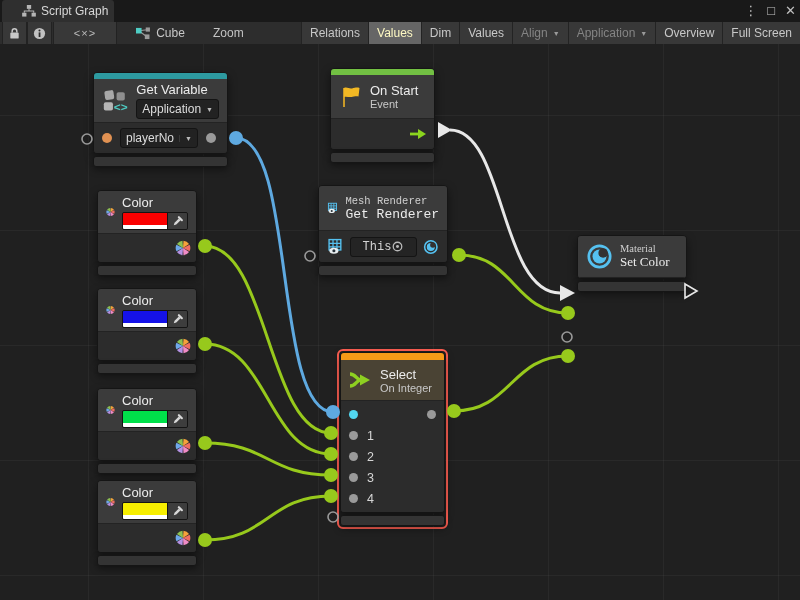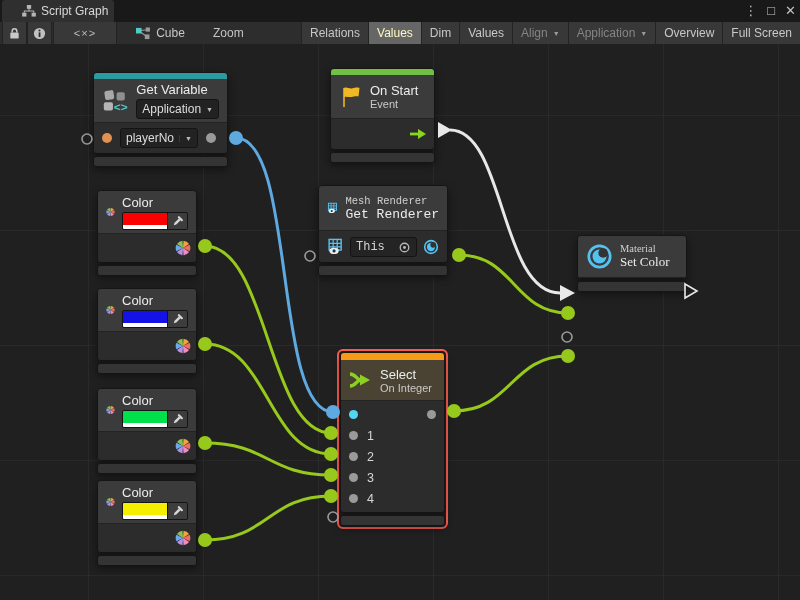--- a/index.html
+++ b/index.html
@@ -44,21 +44,21 @@
   .nsub{color:#c9c9c9;font-size:11px;white-space:nowrap;}
   .nbody{background:#2c2c2c;}
   .nrow{display:flex;align-items:center;padding:0 8px;box-sizing:border-box;}
   .nfoot{height:9px;background:#343434;border:1px solid #151515;border-radius:3px;margin-top:2px;box-shadow:0 3px 7px rgba(0,0,0,.4);}
   .dot{width:10px;height:10px;border-radius:50%;flex:none;}
   .dot.sm{width:9px;height:9px;}
   .dd{background:#222;border:1px solid #141414;border-radius:3px;color:#ddd;font-size:12px;
       display:flex;align-items:center;gap:5px;padding:2px 5px;white-space:nowrap;}
   .dd .dd-arrow{font-size:7px;color:#bbb;border-left:1px solid #3a3a3a;padding-left:5px;}
   .field{background:#242424;border:1px solid #141414;border-radius:3px;color:#d4d4d4;font-size:12px;
-      display:flex;align-items:flex-end;justify-content:space-between;padding:2px 5px;}
+      display:flex;align-items:flex-start;justify-content:space-between;padding:2px 12px;}
   .swatchwrap{display:flex;align-items:stretch;border:1px solid #141414;border-radius:2px;overflow:hidden;background:#2a2a2a;}
   .swatch{width:44px;display:flex;flex-direction:column;}
   .swatch .c{height:12px;}
   .swatch .a{height:4px;background:#fff;}
   .eyedrop{width:19px;display:flex;align-items:center;justify-content:center;background:#3d3d3d;border-left:1px solid #141414;}
   .plabel{color:#d6d6d6;font-size:12.5px;margin-left:9px;}
   .selwrap{border:2px solid #ff5f52;border-radius:6px;padding:1px;}
   svg.overlay{position:absolute;left:0;top:0;width:800px;height:600px;pointer-events:none;z-index:6;}
   .nodewrap{z-index:2;}
   .namebox{width:19px;height:16px;background:#262626;border:1px solid #161616;border-radius:2px;margin-left:8px;}

